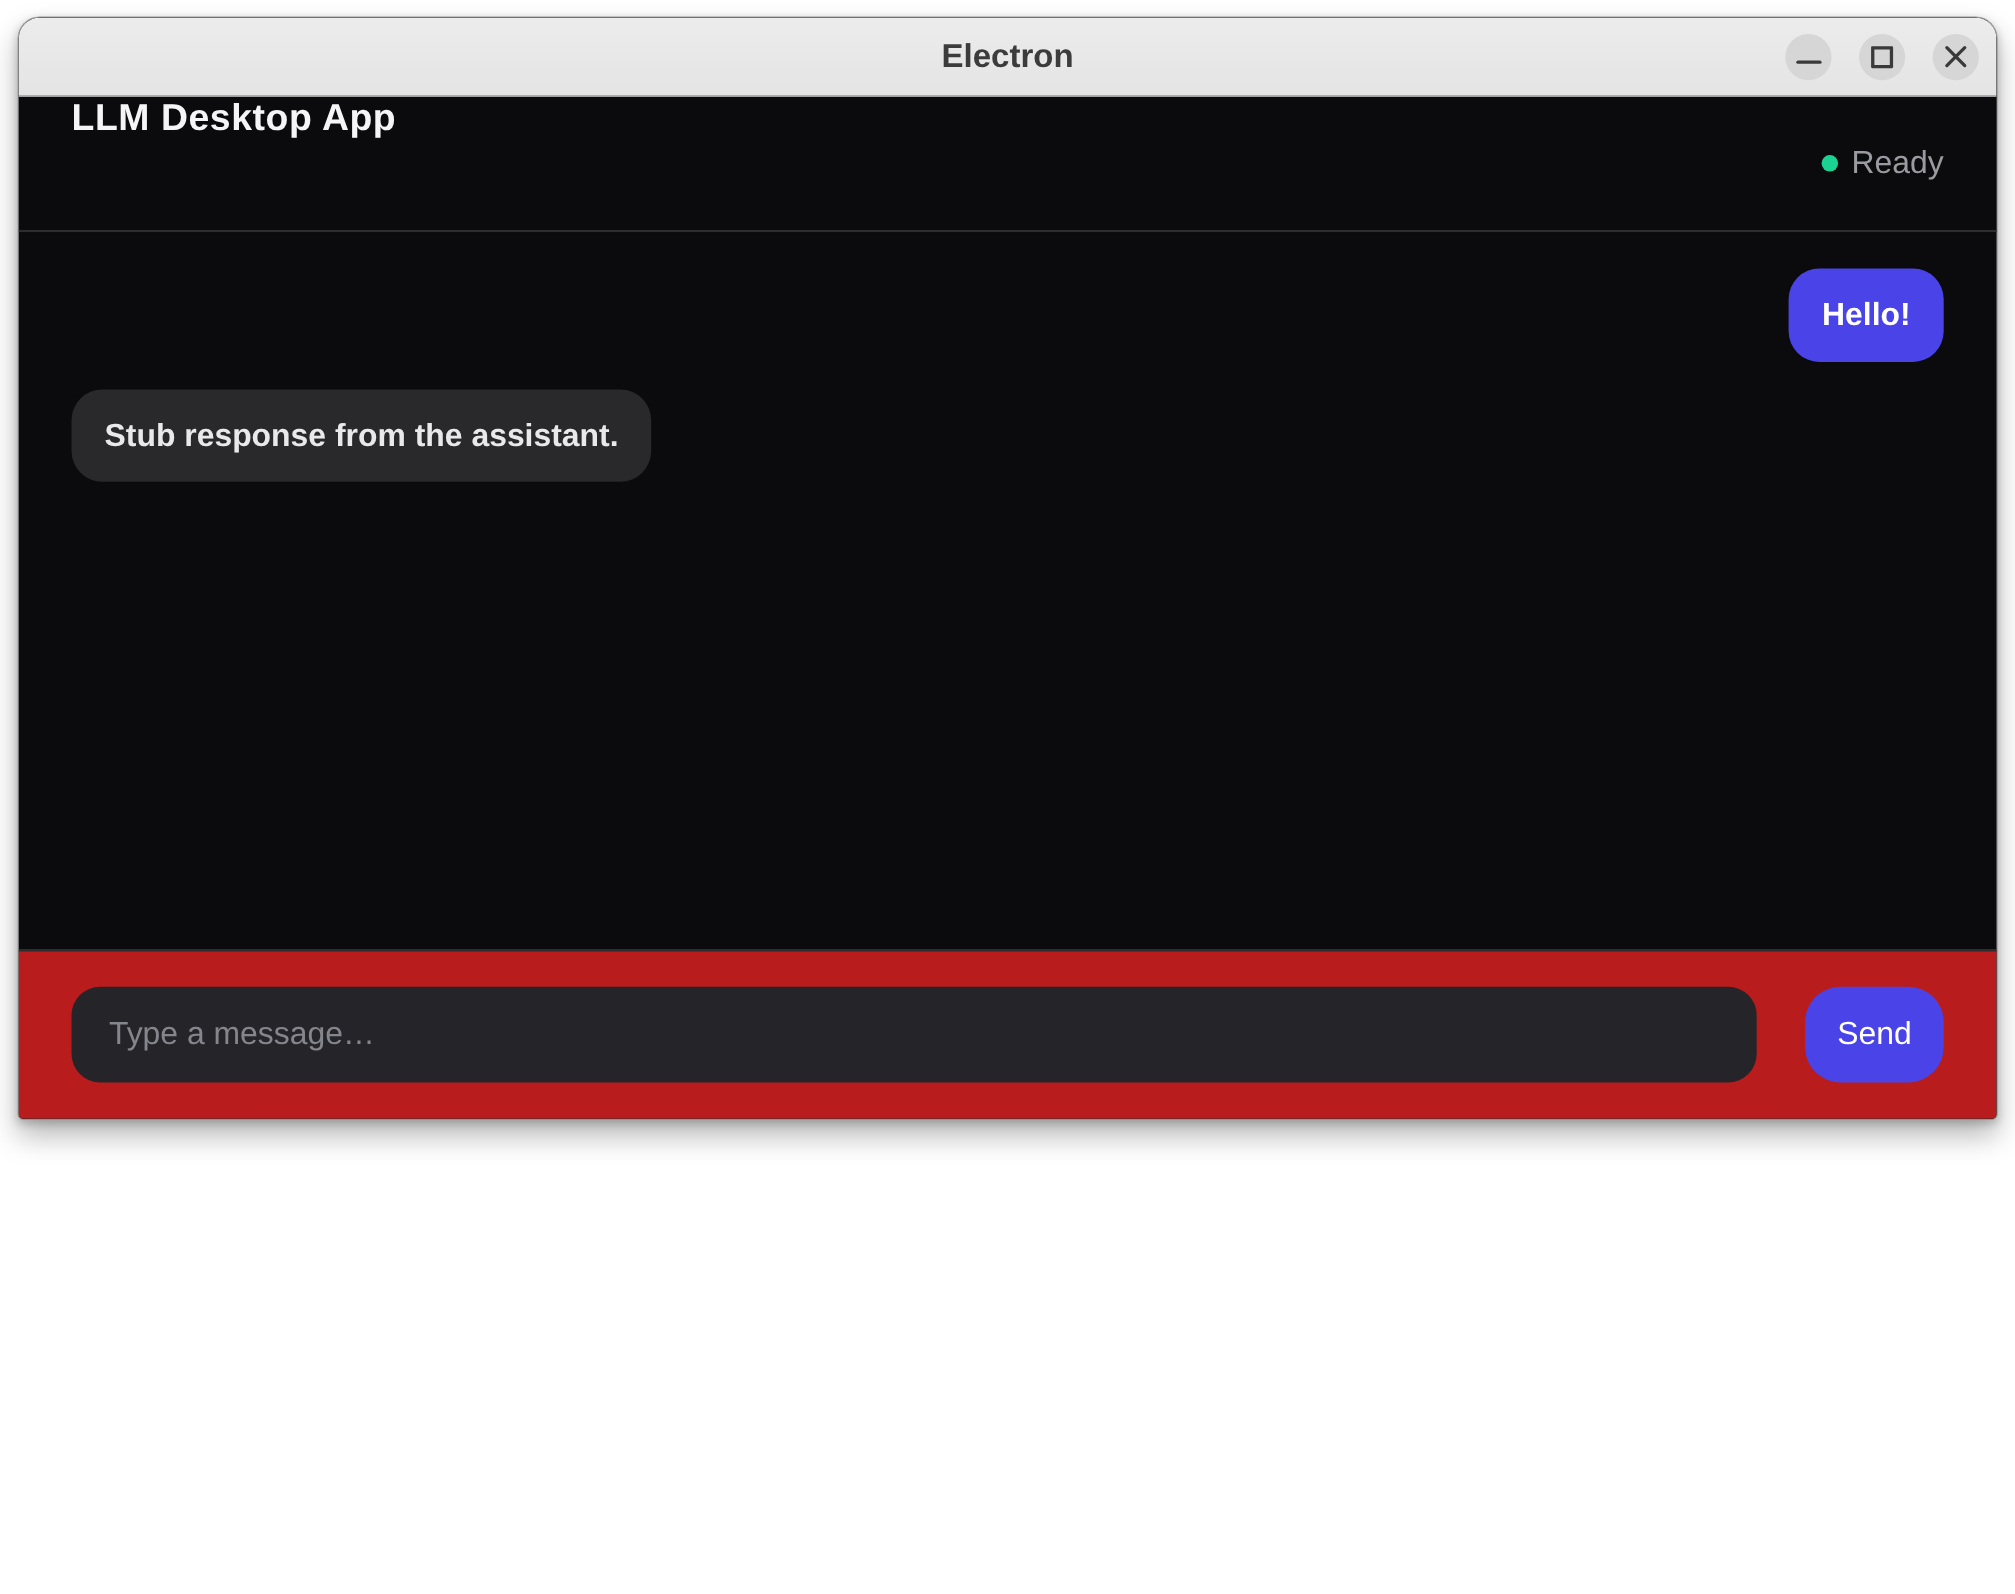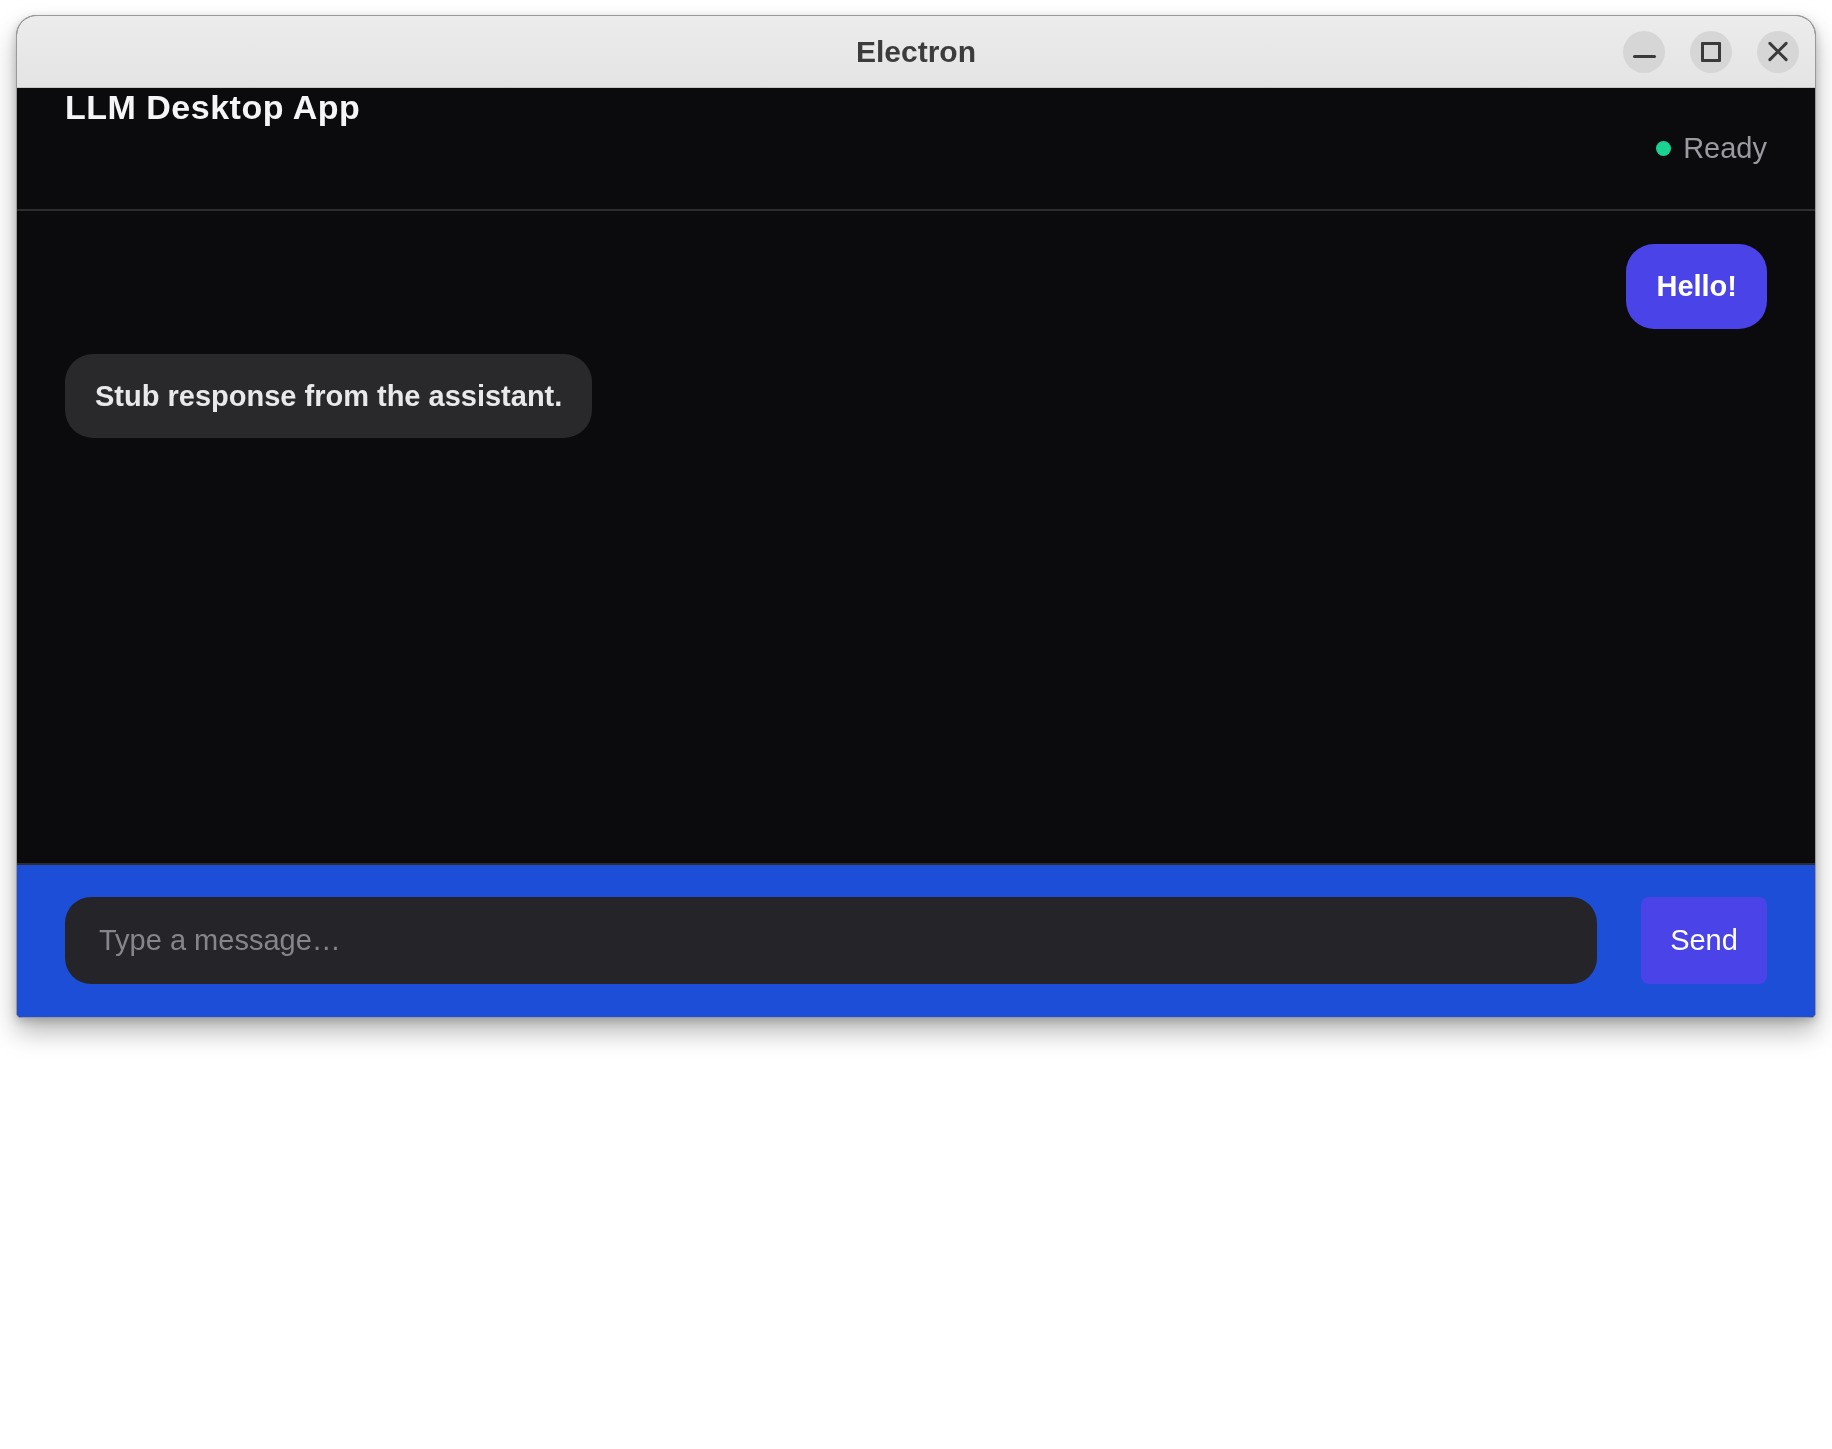--- a/index.html
+++ b/index.html
@@ -139,41 +139,41 @@
   }
 
   
   .composer {
     flex: 0 0 154px;
     border-top: 2px solid #2d2d30;
     padding: 32px 48px 33px 48px;
     display: flex;
     align-items: center;
     gap: 44px;
-    background: #1d4ed8;
+    background: #b91c1c;
   }
   .composer-input {
     flex: 1 1 auto;
     height: 87px;
     background: #252529;
     border: none;
     outline: none;
     border-radius: 26px;
     padding: 0 34px;
     font-family: "Liberation Sans", "DejaVu Sans", sans-serif;
     font-size: 29px;
     color: #e9e9ec;
   }
   .composer-input::placeholder { color: #85858c; }
   .send-btn {
     flex: 0 0 126px;
     width: 126px; height: 87px;
     background: #4a44e8;
     border: none;
-    border-radius: 8px;
+    border-radius: 32px;
     color: #ffffff;
     font-family: "Liberation Sans", "DejaVu Sans", sans-serif;
     font-size: 29px;
     font-weight: 500;
     cursor: pointer;
   }
 </style>
 </head>
 <body>
 

